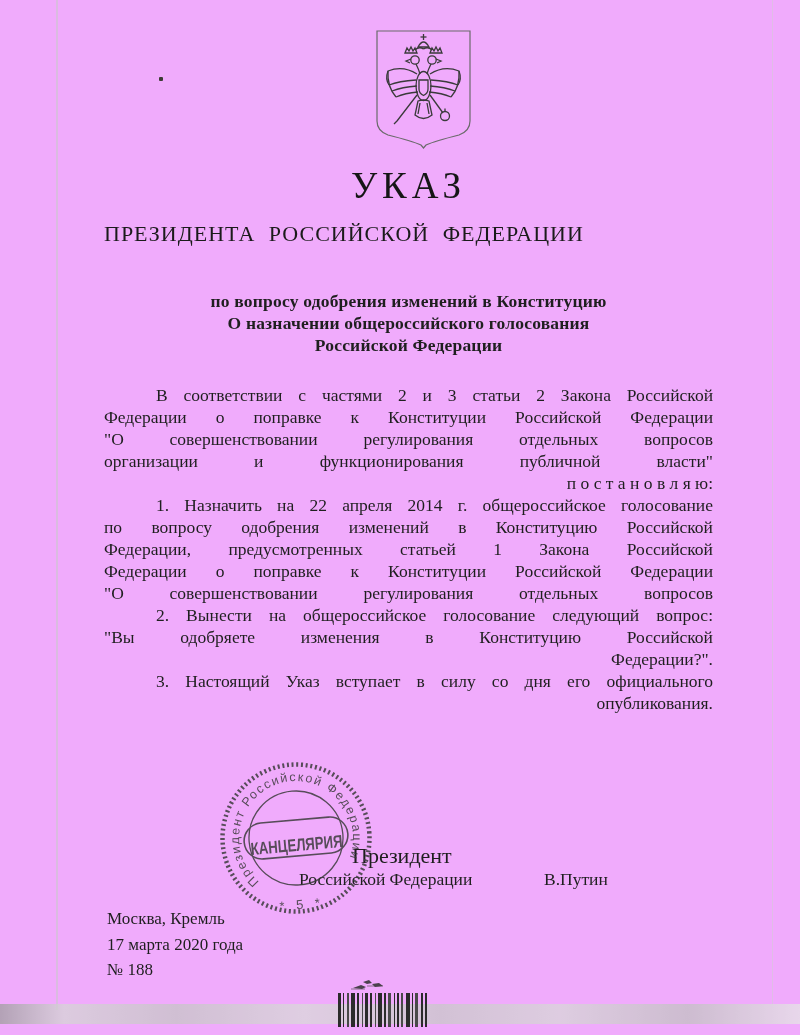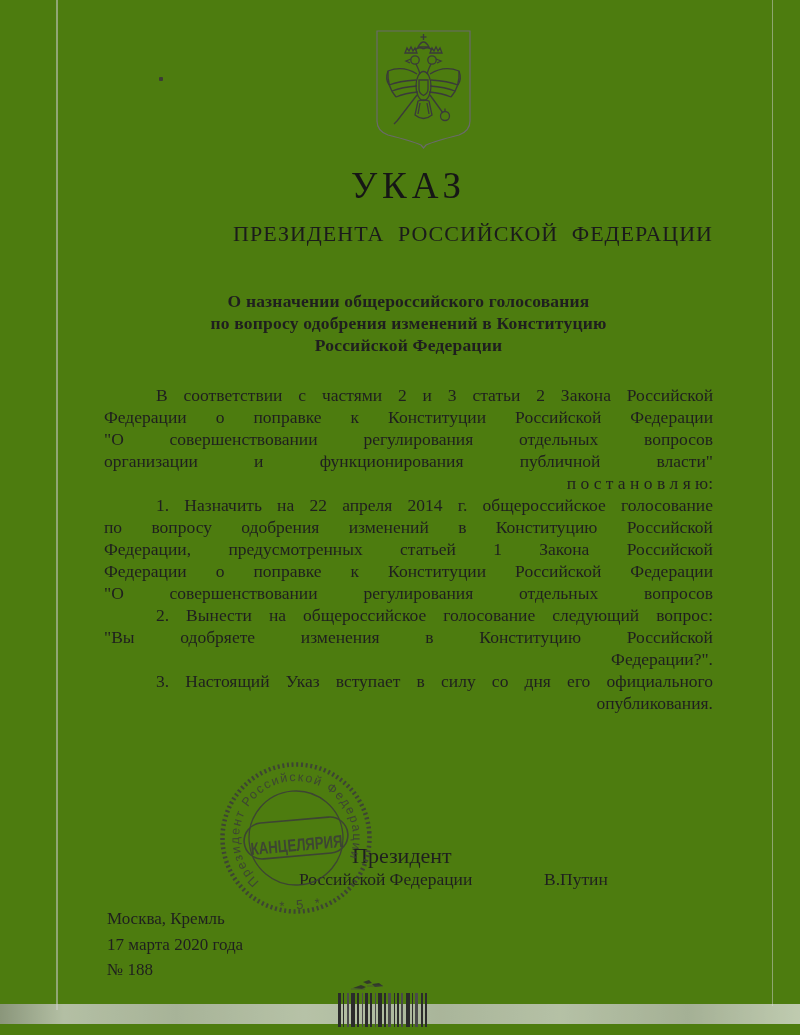--- a/index.html
+++ b/index.html
@@ -1,34 +1,34 @@
 <!DOCTYPE html>
 <html><head>
 <meta charset="utf-8">
 <style>
   html,body{margin:0;padding:0;background:#fff;}
   .page{
-    position:relative;width:800px;height:1035px;background:#4d7c0f;overflow:hidden;
+    position:relative;width:800px;height:1035px;background:#f0abfc;overflow:hidden;
     font-family:"Liberation Serif", serif;color:#1f1f1f;
   }
   
   .edge-left{position:absolute;left:56px;top:0;width:2px;height:1010px;background:#c9c9c9;opacity:.55;}
   .edge-right{position:absolute;left:772px;top:0;width:1px;height:1006px;background:#cfcfcf;opacity:.5;}
   .band{position:absolute;left:0;top:1004px;width:800px;height:20px;opacity:.75;filter:blur(.6px);
     background:linear-gradient(90deg,#9f9f9f,#d6d6d6 8%,#c6c6c6 22%,#dadada 38%,#c9c9c9 55%,#d8d8d8 70%,#c2c2c2 86%,#e6e6e6);}
   .speck{position:absolute;left:159px;top:77px;width:4px;height:4px;background:#3c3c34;border-radius:1px;}
 
   
   .arms{position:absolute;left:375px;top:29px;width:97px;height:120px;}
   .arms svg{display:block;width:100%;height:100%;}
 
   .content{position:absolute;left:104px;top:0;width:609px;}
   .title{position:absolute;top:164px;width:100%;text-align:center;
     font-size:37px;letter-spacing:5px;color:#161616;}
-  .subtitle{position:absolute;top:221px;width:100%;text-align:right;
+  .subtitle{position:absolute;top:221px;width:100%;text-align:left;
     font-size:22px;letter-spacing:1px;word-spacing:7px;color:#1b1b1b;}
   .subject{position:absolute;top:290px;width:100%;text-align:center;
     font-weight:bold;font-size:17.5px;line-height:22px;letter-spacing:.2px;}
   .body{position:absolute;top:384px;width:100%;font-size:17.5px;}
   .bl{height:22px;line-height:22px;text-align:right;white-space:nowrap;}
   .bl.j{text-align:justify;text-align-last:justify;white-space:normal;overflow:hidden;}
   .bl.ind{padding-left:52px;}
 
   .sig-line1{position:absolute;left:352px;top:843px;font-size:22px;}
   .sig-line2{position:absolute;left:299px;top:869px;font-size:17.5px;}
@@ -98,22 +98,22 @@
           <line x1="70" y1="82.5" x2="70" y2="79.5"></line>
       </g>
     </svg>
   </div>
 
   <div class="content">
     <div class="title">УКАЗ</div>
     <div class="subtitle">ПРЕЗИДЕНТА РОССИЙСКОЙ ФЕДЕРАЦИИ</div>
 
     <div class="subject">
+      <div>по вопросу одобрения изменений в Конституцию</div>
       <div>О назначении общероссийского голосования</div>
-      <div>по вопросу одобрения изменений в Конституцию</div>
       <div>Российской Федерации</div>
     </div>
 
     <div class="body">
       <div class="bl j ind">В соответствии с частями 2 и 3 статьи 2 Закона Российской</div>
       <div class="bl j">Федерации о поправке к Конституции Российской Федерации</div>
       <div class="bl j">"О совершенствовании регулирования отдельных вопросов</div>
       <div class="bl j">организации и функционирования публичной власти"</div>
       <div class="bl">п о с т а н о в л я ю:</div>
 

